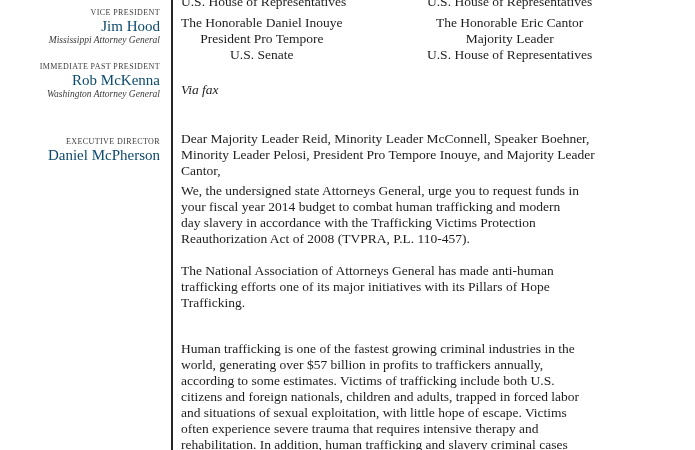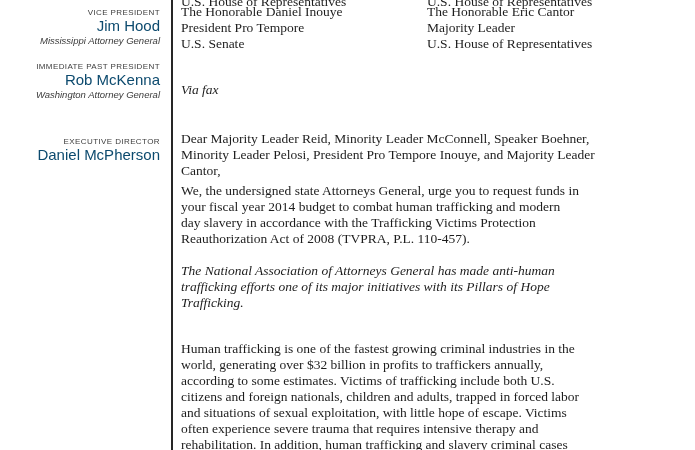--- a/index.html
+++ b/index.html
@@ -4,44 +4,44 @@
 <style>
   * { margin:0; padding:0; box-sizing:border-box; }
   html,body { width:695px; height:450px; background:#ffffff; overflow:hidden; }
   .page {
     position:relative; width:695px; height:450px; background:#ffffff;
     overflow:hidden; color:#1d1d1d;
     font-family:"Liberation Serif", serif;
   }
   
   .sidebar { position:absolute; left:0; top:0; width:166px; height:322px;
-             font-family:Liberation Sans, sans-serif; }
+             font-family:Liberation Serif, serif; }
   .officer { position:absolute; right:6px; width:158px; text-align:right; }
   .officer .role  { font-size:8px; letter-spacing:0.4px; color:#3c3c3c; line-height:9px; }
   .officer .name  { font-size:15px; color:#0c4a6e; line-height:14px; margin-top:2px; }
   .officer .title { font-size:9.5px; font-style:italic; color:#3a3a3a; line-height:11px; margin-top:2px; }
   .o1 { top:8px; }
   .o2 { top:62px; }
   .o3 { top:137px; }
   
   .divider { position:absolute; left:171px; top:0; width:2px; height:450px; background:#262626; }
   
   .letter { position:absolute; left:181px; top:0; width:514px; height:316px;
             font-size:13.5px; line-height:16px; color:#1d1d1d; }
   .letter .line { white-space:nowrap; }
   .clip-left  { position:absolute; left:0;   top:-6.5px; }
   .clip-right { position:absolute; left:246px; top:-6.5px; }
-  .addr { position:absolute; top:4px; }
+  .addr { position:absolute; top:15px;text-align:center; }
   .addr-left  { left:0; }
   .addr-right { left:246px; }
   .via { position:absolute; left:0; top:82px; font-style:italic; }
   .block { position:absolute; left:0; }
   .salutation { top:131px; }
   .para1 { top:183px; }
-  .para2 { top:263px;font-style:italic; }
+  .para2 { top:263px; }
   .para3 { top:341px; }
 </style>
 </head>
 <body>
 
 <div class="page">
 
   <div class="sidebar">
     <div class="officer o1">
       <div class="role">VICE PRESIDENT</div>
@@ -94,21 +94,21 @@
     </div>
 
     <div class="block para2">
       <div class="line">The National Association of Attorneys General has made anti-human</div>
       <div class="line">trafficking efforts one of its major initiatives with its Pillars of Hope</div>
       <div class="line">Trafficking.</div>
     </div>
 
     <div class="block para3">
       <div class="line">Human trafficking is one of the fastest growing criminal industries in the</div>
-      <div class="line">world, generating over $32 billion in profits to traffickers annually,</div>
+      <div class="line">world, generating over $57 billion in profits to traffickers annually,</div>
       <div class="line">according to some estimates. Victims of trafficking include both U.S.</div>
       <div class="line">citizens and foreign nationals, children and adults, trapped in forced labor</div>
       <div class="line">and situations of sexual exploitation, with little hope of escape. Victims</div>
       <div class="line">often experience severe trauma that requires intensive therapy and</div>
       <div class="line">rehabilitation. In addition, human trafficking and slavery criminal cases</div>
     </div>
 
   </div>
 </div>
 

